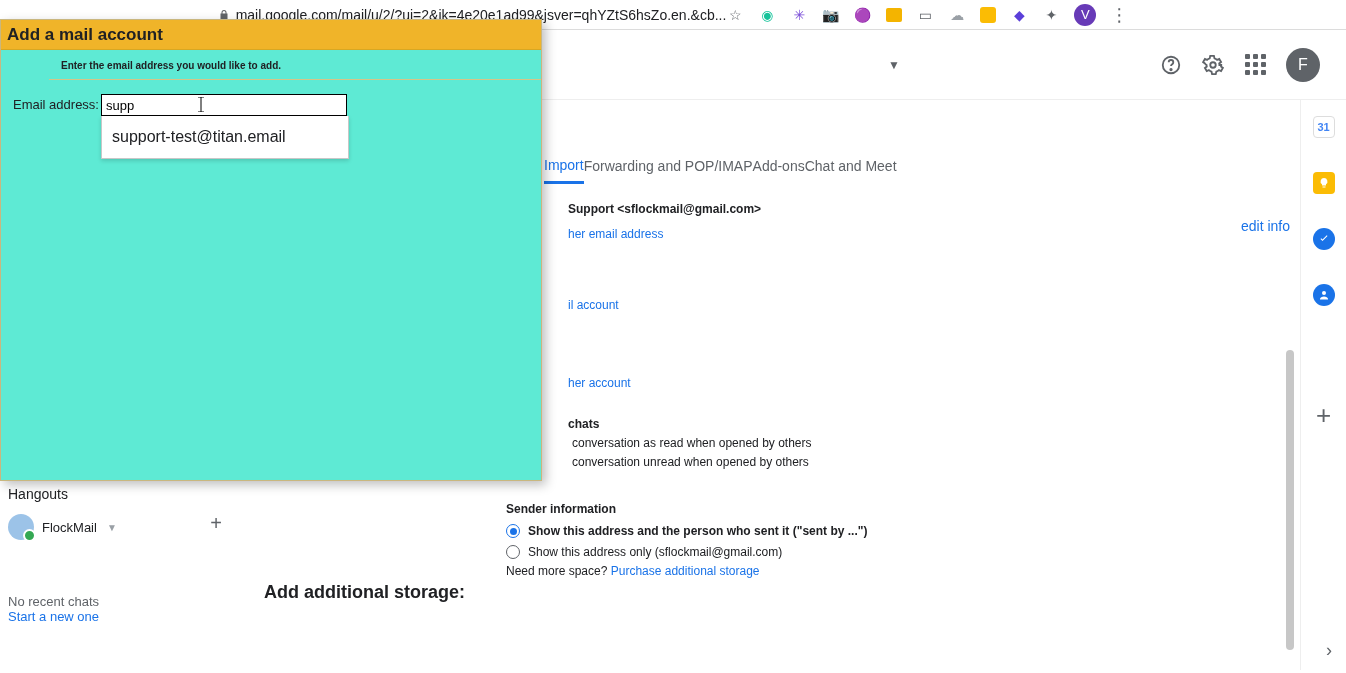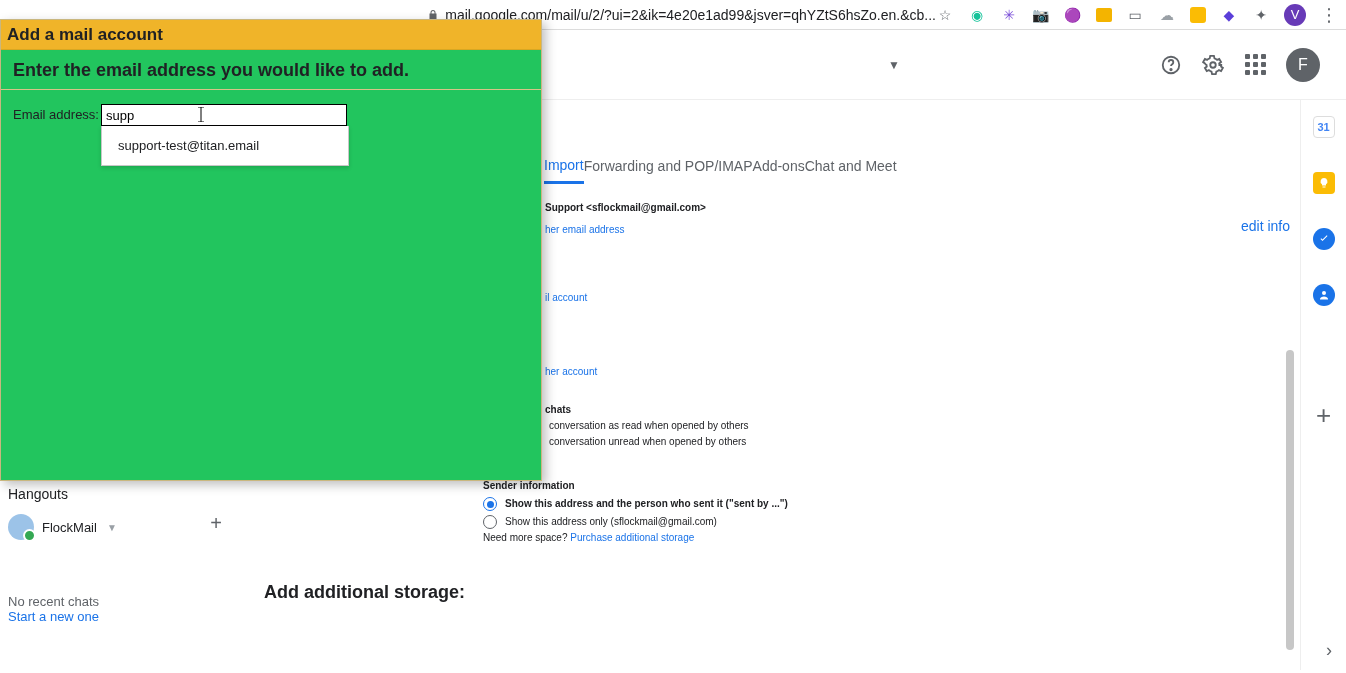--- a/index.html
+++ b/index.html
@@ -1,18 +1,18 @@
 <!DOCTYPE html>
 <html><head>
 <meta charset="utf-8">
 <style>
   * { box-sizing: border-box; margin: 0; padding: 0; font-family: Arial, Helvetica, sans-serif; }
   html, body { width: 1346px; height: 673px; overflow: hidden; background:#fff; color:#202124; }
   
-  .chrome-bar { height:30px; display:flex; align-items:center; justify-content:flex-end; border-bottom:1px solid #dcdcdc; padding:0 8px; font-size:13px; color:#5f6368; }
+  .chrome-bar { height:30px; display:flex; align-items:center; justify-content:center; border-bottom:1px solid #dcdcdc; padding:0 8px; font-size:13px; color:#5f6368; }
   .chrome-left { display:flex; align-items:center; gap:6px; }
   .lock-icon { width:12px; height:12px; display:inline-block; color:#606367; }
   .url { color:#202124; font-size:14px; }
   .chrome-right { display:flex; align-items:center; gap:14px; }
   .toolbar-icon { width:18px; height:18px; display:inline-flex; align-items:center; justify-content:center; font-size:14px; color:#5f6368; }
   .avatar-v { width:22px; height:22px; border-radius:50%; background:#673ab7; color:#fff; display:flex; align-items:center; justify-content:center; font-size:13px; }
   .dots-vert { font-size:18px; color:#5f6368; }
   
   .gmail-header { height:70px; display:flex; align-items:center; justify-content:flex-end; padding-right:26px; gap:20px; border-bottom:1px solid #eee; position:relative; }
   .gmail-header .caret { margin-right:240px; color:#5f6368; font-size:12px; }
@@ -27,49 +27,49 @@
   .rail-keep { background:#fbbc04; }
   .rail-tasks{ background:#1a73e8; border-radius:50%; }
   .rail-cont { background:#1a73e8; border-radius:50%; }
   .rail-plus { color:#5f6368; font-size:26px; margin-top:60px; }
   .rail-chevron { position:absolute; bottom:12px; right:14px; color:#5f6368; font-size:18px; }
   
   .tabs { display:flex; padding:0 0 0 544px; font-size:14px; color:#5f6368; height:40px; align-items:center; position:absolute; top:150px; left:0; }
   .tab { cursor:pointer; padding-bottom:8px; }
   .tab.active { color:#1a73e8; font-weight:500; border-bottom:3px solid #1a73e8; }
   
-  .main { position:absolute; top:200px; left:483px; width:800px; font-size:10px; line-height:1.6; }
+  .main { position:absolute; top:200px; left:506px; width:800px; font-size:12px; line-height:1.6; }
   .link { color:#1a73e8; cursor:pointer; }
   .row-sp { margin-top:28px; }
   .row-head { font-weight:bold; }
   .radio-row { display:flex; align-items:center; gap:8px; margin-top:2px; }
   .radio { width:14px; height:14px; border:1.6px solid #5f6368; border-radius:50%; display:inline-flex; align-items:center; justify-content:center; }
   .radio.checked::after { content:""; width:7px; height:7px; background:#1a73e8; border-radius:50%; display:block; }
   .radio.checked { border-color:#1a73e8; }
   .edit-info { position:absolute; top:218px; right:56px; font-size:14px; }
   .storage-label { position:absolute; top:582px; left:264px; font-weight:bold; font-size:18px; }
   
   .hangouts { position:absolute; left:8px; top:486px; width:230px; font-size:13px; }
   .hangouts .title { font-size:14px; margin-bottom:12px; }
   .ho-user { display:flex; align-items:center; gap:8px; }
   .ho-avatar { width:26px; height:26px; border-radius:50%; background:#9cc3e8; position:relative; }
   .ho-avatar::after { content:""; position:absolute; width:9px; height:9px; background:#34a853; border:2px solid #fff; border-radius:50%; bottom:-2px; right:-2px; }
   .ho-plus { margin-left:auto; margin-right:8px; color:#5f6368; font-size:20px; position:absolute; right:8px; top:26px; }
   .ho-center { text-align:left; margin-top:54px; color:#5f6368; }
   .ho-center .link { display:block; }
   
-  .modal { position:absolute; left:0; top:19px; width:542px; height:462px; background:#22c55e; border:1px solid #c9b77f; box-shadow:4px 4px 10px rgba(0,0,0,0.25); }
+  .modal { position:absolute; left:0; top:19px; width:542px; height:462px; background:#5eead4; border:1px solid #c9b77f; box-shadow:4px 4px 10px rgba(0,0,0,0.25); }
   .modal-title { background:#f0b429; height:30px; font-size:17px; font-weight:bold; padding:5px 6px; border-bottom:1px solid #d8a722; }
-  .modal-sub { padding:10px 12px 8px; font-size:18px; font-weight:bold; border-bottom:1px solid #d7c487; }
+  .modal-sub { padding:10px 12px 8px; font-size:10px; font-weight:bold; border-bottom:1px solid #d7c487;margin-left:48px; }
   .modal-body { padding:14px 12px; font-size:13px; display:flex; align-items:flex-start; gap:2px; }
   .lbl { padding-top:3px; }
   .field-wrap { position:relative; }
   .modal-body input { width:246px; height:22px; border:1px solid #000; font-size:13px; padding:1px 4px; font-family:Arial; }
   .text-cursor { position:absolute; top:3px; left:96px; width:8px; height:15px; pointer-events:none; }
-  .suggest { position:absolute; top:22px; left:0; width:248px; background:#fff; border:1px solid #c7c7c7; border-top:none; padding:12px 16px; font-size:13px; box-shadow:0 2px 4px rgba(0,0,0,0.15); }
+  .suggest { position:absolute; top:22px; left:0; width:248px; background:#fff; border:1px solid #c7c7c7; border-top:none; padding:12px 10px; font-size:16px; box-shadow:0 2px 4px rgba(0,0,0,0.15); }
   .scrollbar-stub { position:absolute; right:52px; top:350px; width:8px; height:300px; background:#c7c7c7; border-radius:4px; }
 </style>
 </head>
 <body>
 
 <div class="chrome-bar">
   <div class="chrome-left">
     <span class="lock-icon">
       <svg viewBox="0 0 24 24" width="12" height="12" fill="#606367">
           <path d="M17 9V7a5 5 0 10-10 0v2H5v12h14V9h-2zM9 7a3 3 0 116 0v2H9V7z"></path>

